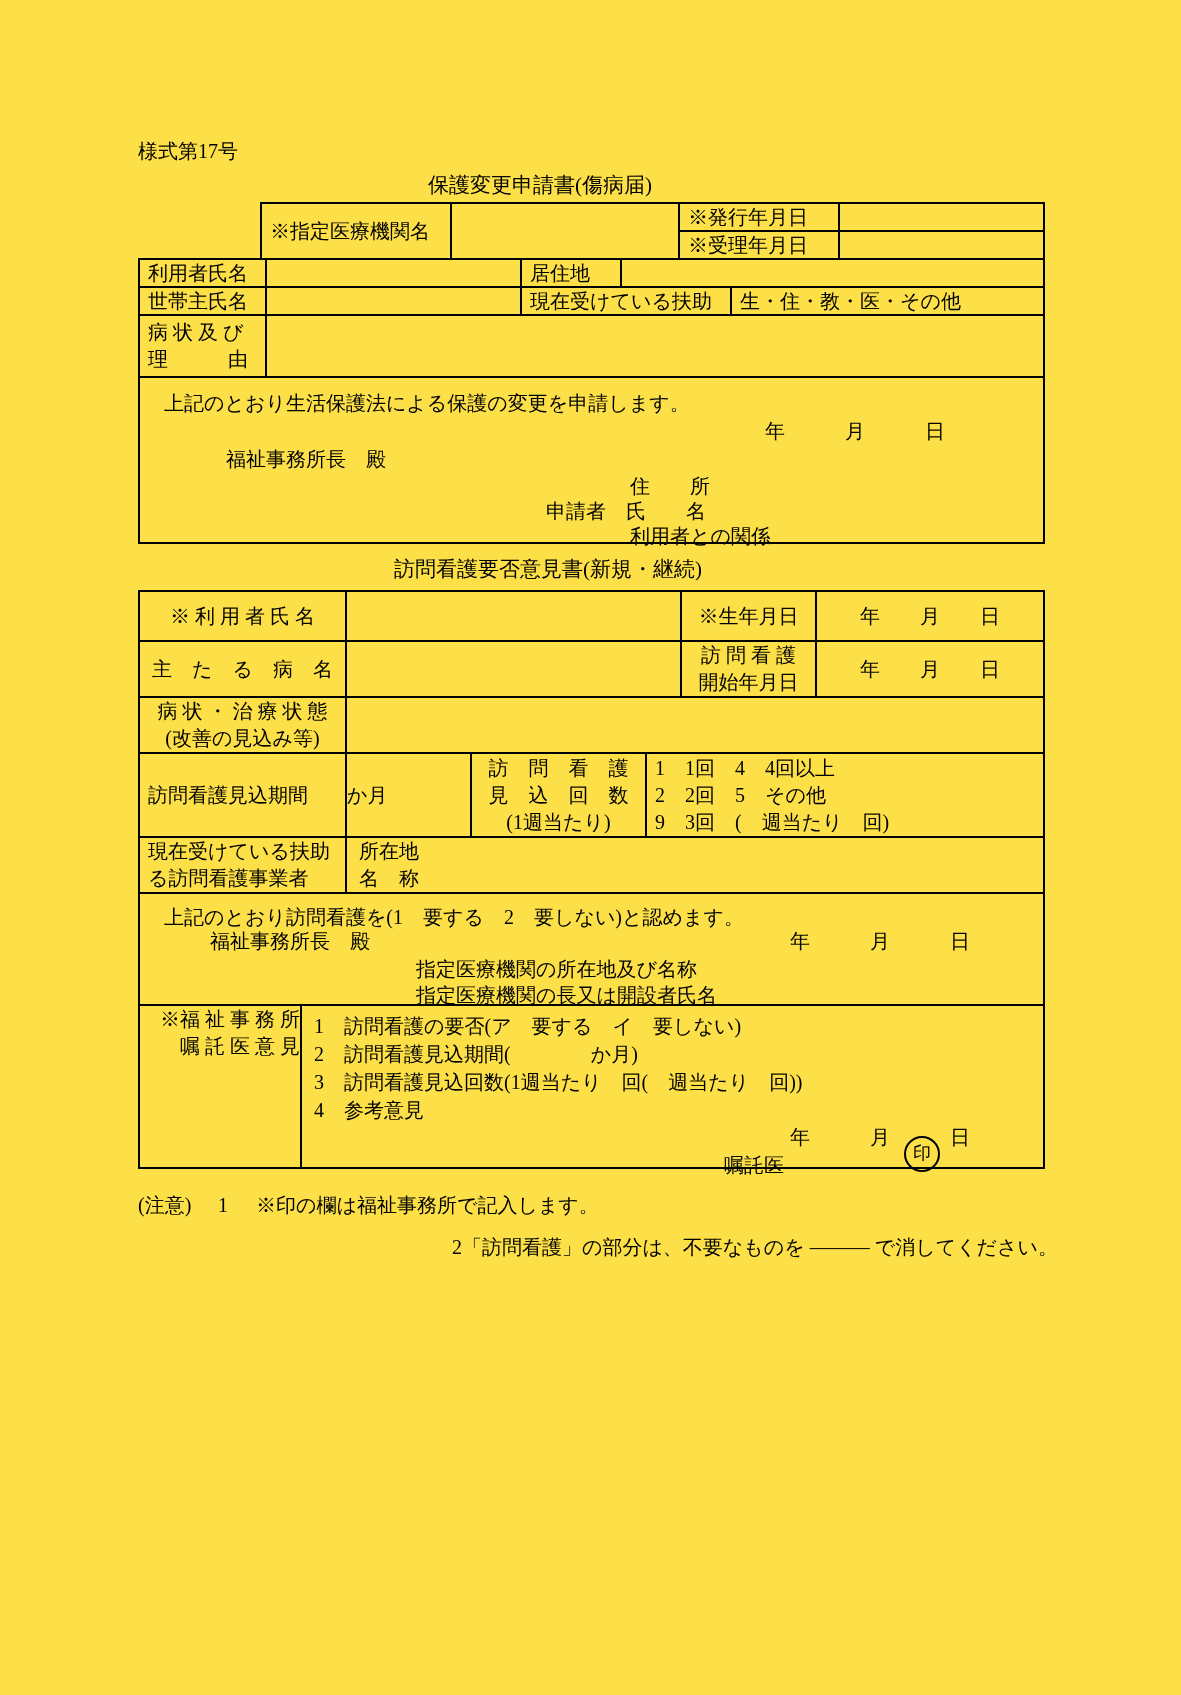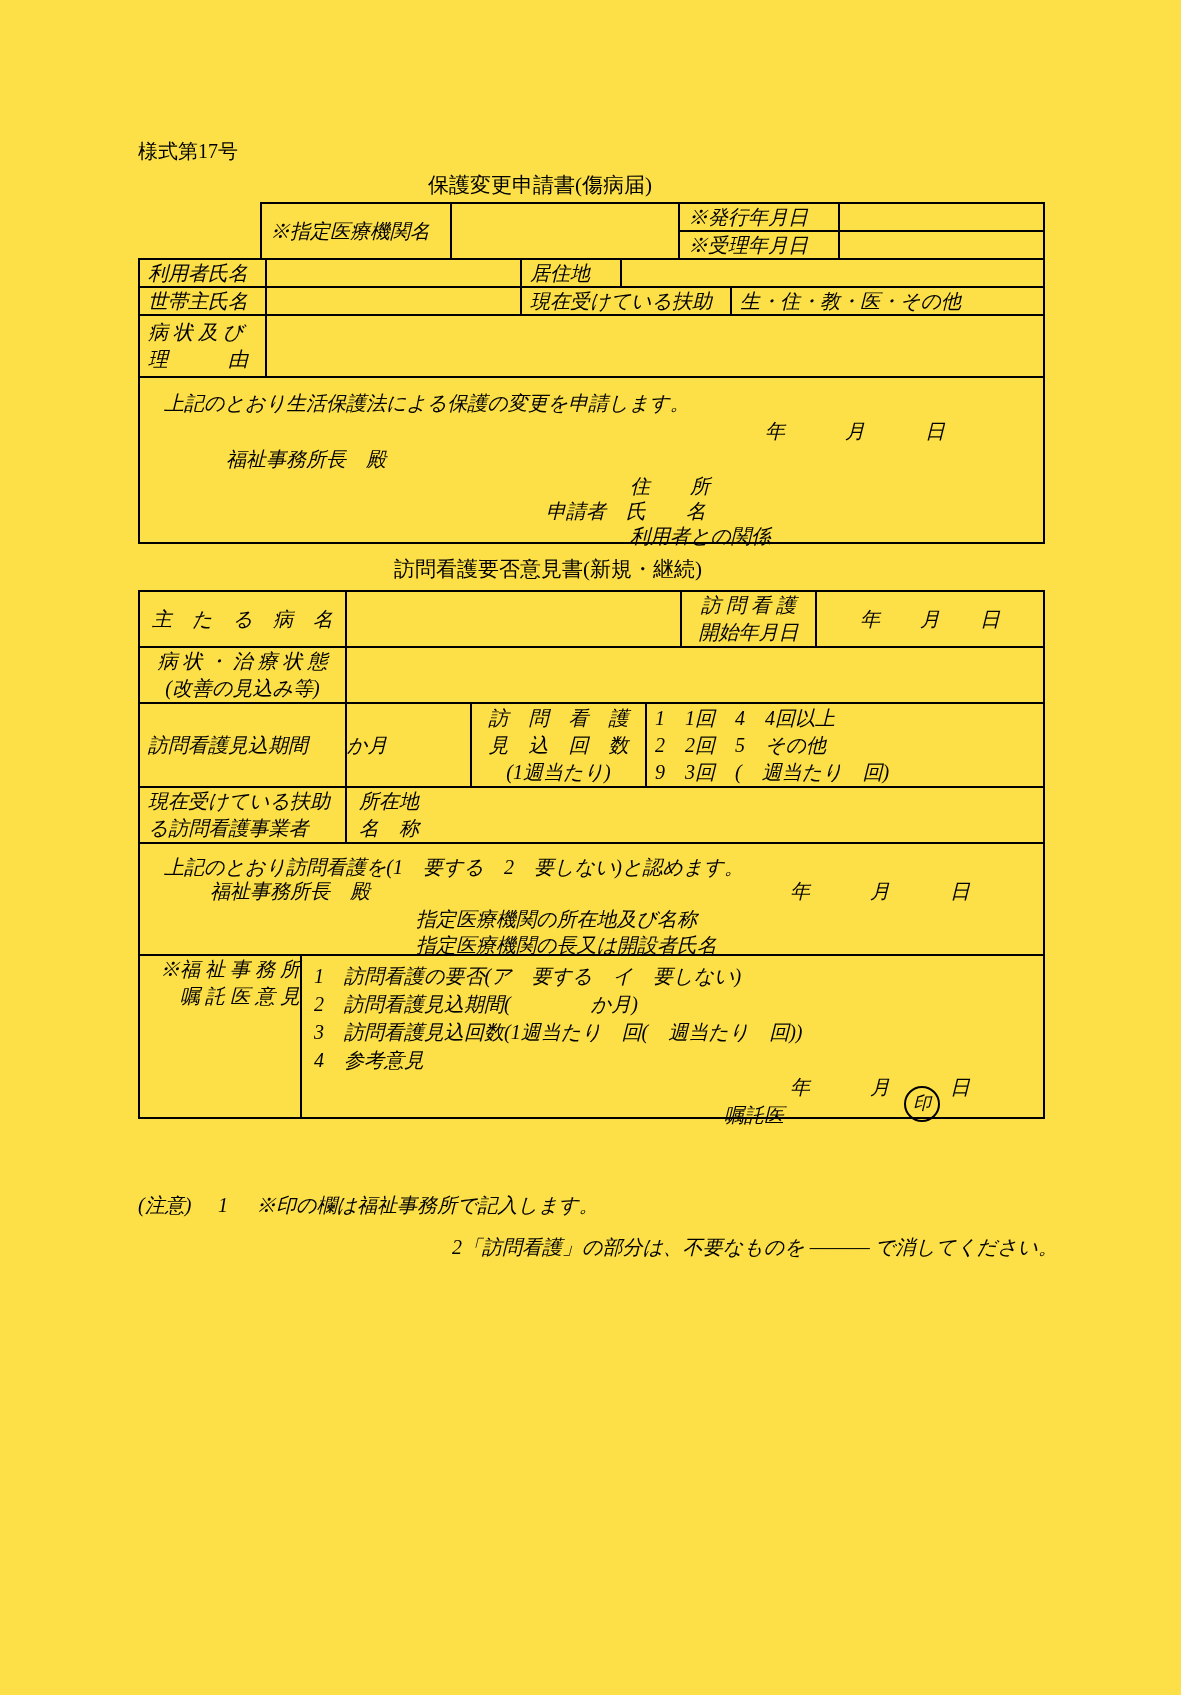--- a/index.html
+++ b/index.html
@@ -6,21 +6,21 @@
   .page{
     position:relative;width:1181px;height:1695px;background:#fde047;color:#000;
     font-family:"Liberation Serif","DejaVu Serif",serif;
     font-size:20px;line-height:1.3;overflow:hidden;
   }
   .abs{position:absolute;}
   .form-no{left:138px;top:138px;}
   .title{text-align:center;font-size:21px;}
   .title1{left:0;top:172px;width:1080px;}
   .title2{left:0;top:556px;width:1096px;}
-  table.tbl{border-collapse:collapse;table-layout:fixed;position:absolute;font-style:italic;}
+  table.tbl{border-collapse:collapse;table-layout:fixed;position:absolute;}
   table.tbl td{border:2px solid #000;padding:0;font-size:20px;vertical-align:middle;}
   .pl8{padding-left:8px !important;}
   .pl12{padding-left:12px !important;}
   .pr6{padding-right:6px !important;}
   .ctr{text-align:center;}
   .vtop{vertical-align:top !important;}
   .lh27{line-height:27px;}
   .rel{position:relative;}
   .h-tbl{left:260px;top:202px;width:783px;}
   .m1{left:138px;top:258px;width:905px;}
@@ -42,21 +42,21 @@
   .op-items{padding:6px 13px 0 12px;line-height:28px;}
   .op-date{position:absolute;left:488px;top:118px;}
   .op-doctor{position:absolute;left:422px;top:146px;}
   .seal{
     position:absolute;left:602px;top:130px;width:32px;height:32px;
     border:2px solid #000;border-radius:50%;text-align:center;line-height:30px;font-size:18px;
   }
   .op-label{padding:6px 10px 0 0;text-align:right;line-height:27px;}
   
   .notes{left:138px;top:1192px;width:920px;}
-  .note-line{margin-bottom:16px;font-style:italic;}
+  .note-line{margin-bottom:16px;}
   .n-head{display:inline-block;width:80px;}
   .n-num{display:inline-block;width:38px;}
   .note2{padding-left:80px;text-align:right;}
 </style>
 </head>
 <body>
 
 <div class="page">
 
   <div class="abs form-no">様式第17号</div>
@@ -131,20 +131,26 @@
     <colgroup>
         <col style="width:162px">
         <col style="width:45px">
         <col style="width:125px">
         <col style="width:175px">
         <col style="width:35px">
         <col style="width:135px">
         <col style="width:228px">
       </colgroup>
     <tbody>
+        <tr style="height:50px">
+      <td colspan="2" class="ctr">※ 利 用 者 氏 名</td>
+      <td colspan="3"></td>
+      <td class="ctr">※生年月日</td>
+      <td class="ctr">年　　月　　日</td>
+    </tr>
     <tr style="height:50px">
       <td colspan="2" class="ctr">主　た　る　病　名</td>
       <td colspan="3"></td>
       <td class="ctr lh27">
         <div>訪 問 看 護</div>
         <div>開始年月日</div>
       </td>
       <td class="ctr">年　　月　　日</td>
     </tr>
     <tr style="height:52px">

